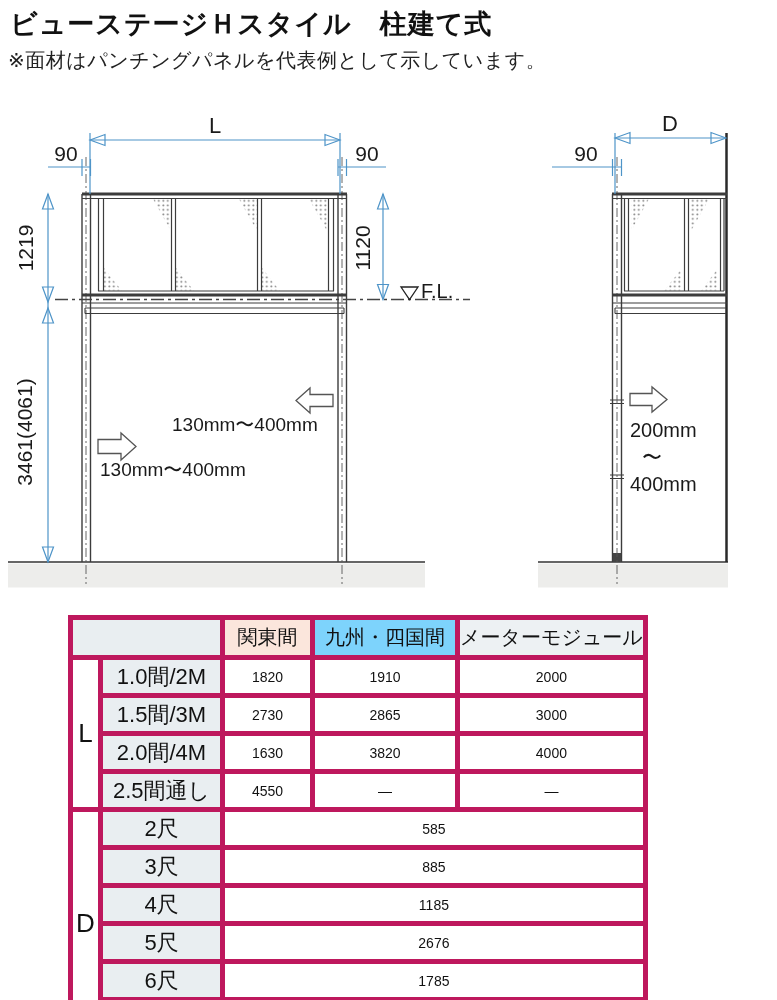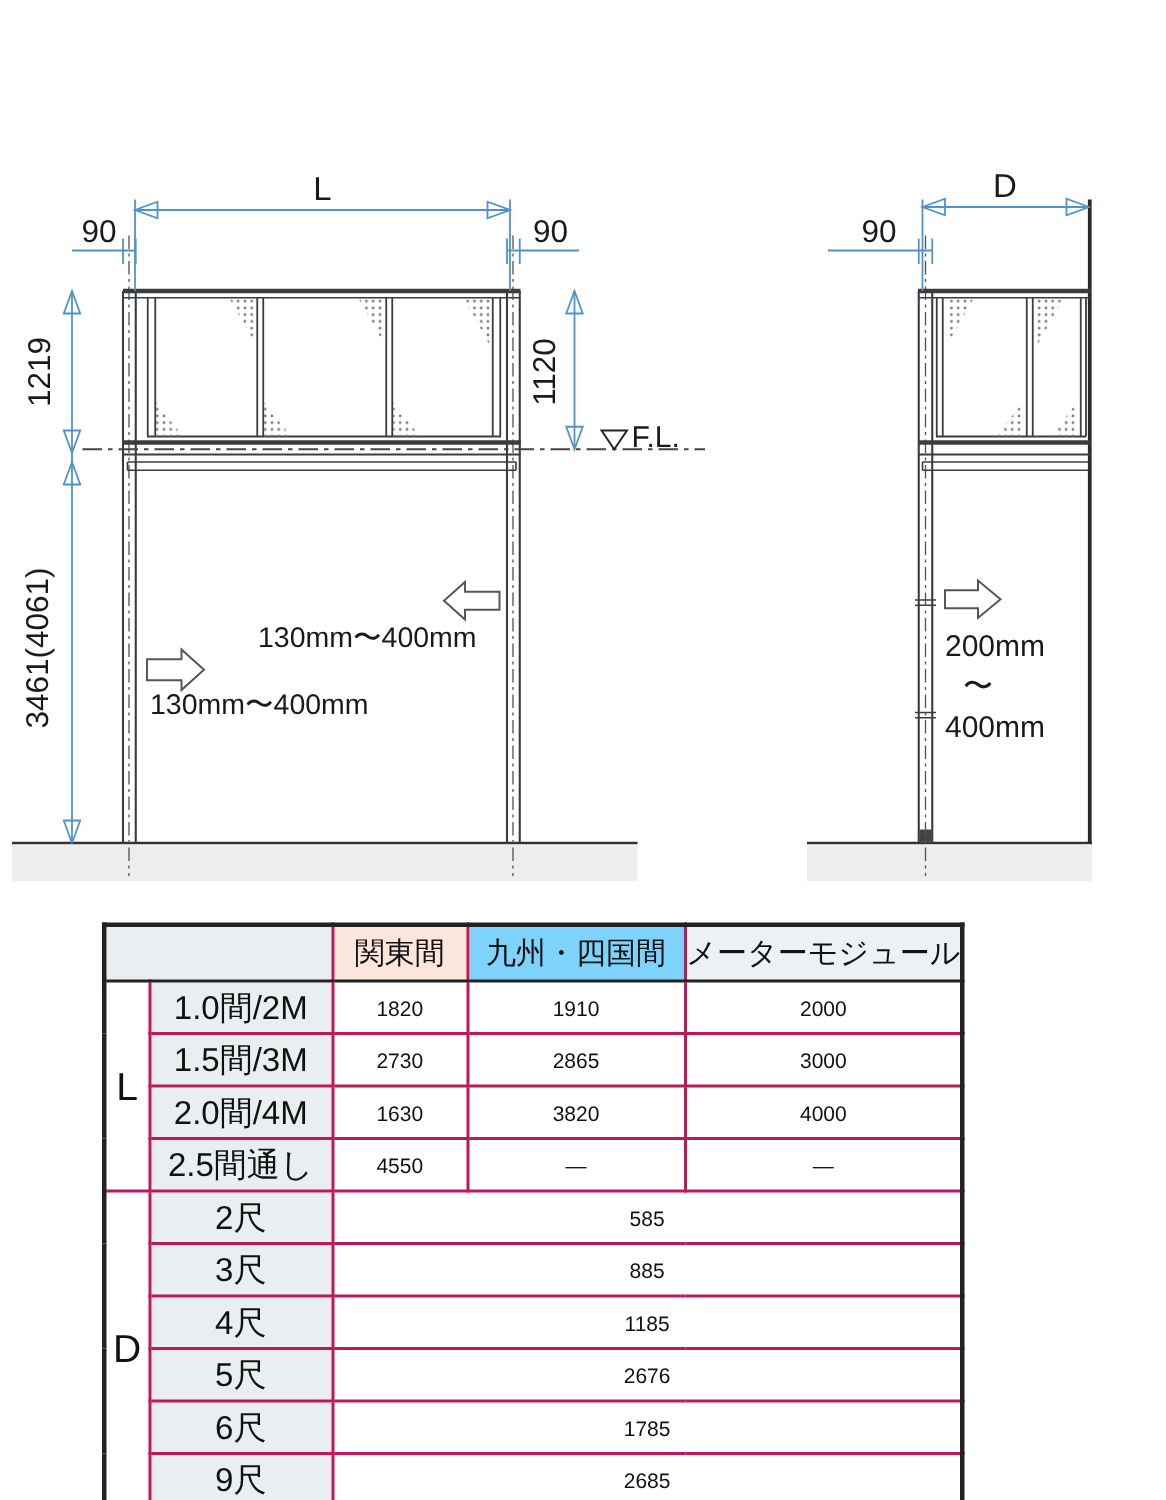--- a/index.html
+++ b/index.html
@@ -9,40 +9,42 @@
   .title{position:absolute;left:10px;top:6px;font-size:27px;font-weight:bold;color:#111;letter-spacing:1px;}
   .note{position:absolute;left:8px;top:47px;font-size:20px;color:#222;letter-spacing:0.5px;}
 
   svg text{font-family:"Liberation Sans","DejaVu Sans",sans-serif;fill:#1a1a1a;}
   .dimtxt{font-size:21px;}
   .biglbl{font-size:22px;}
   .arrlbl{font-size:19px;}
 
   
   .spec-table{position:absolute;left:68px;top:615px;border-collapse:collapse;table-layout:fixed;}
-  .spec-table td,.spec-table th{border:2px solid #be185d;text-align:center;vertical-align:middle;
+  .spec-table td,.spec-table th{border:5px solid #be185d;text-align:center;vertical-align:middle;
      padding:0;color:#111;overflow:hidden;white-space:nowrap;}
   .spec-table{border:3px solid #222;}
   .spec-table .hrow th{height:35px;font-weight:normal;font-size:20px;}
   .spec-table .drow td{height:33px;font-size:14px;}
   .corner-cell{background:#e9eef1;}
   .h-kanto{background:#fbe6dc;}
   .h-kyushu{background:#7dd3fc;}
   .h-meter{background:#edf1f3;margin-left:45px;}
   .sub-label{background:#e9eef1;font-size:22px !important;margin-top:21px;}
   .grp-label{background:#fff;font-size:26px !important;}
   .hsep{border-bottom:2px solid #222 !important;}
   .gsep td{border-top:2px solid #222 !important;}
   .c1{width:30px;} .c2{width:122px;} .c3{width:90px;} .c4{width:145px;} .c5{width:180px;}
 </style>
 </head>
 <body>
 
 <div id="page">
 
+  <div class="title">ビューステージＨスタイル　柱建て式</div>
+  <div class="note">※面材はパンチングパネルを代表例として示しています。</div>
 
   <svg style="position:absolute;left:0;top:105px;" width="475" height="500" viewBox="0 0 475 500">
     <defs>
       <pattern id="dots1" width="4.5" height="4.5" patternUnits="userSpaceOnUse">
         <circle cx="1.3" cy="1.3" r="0.95" fill="#7a7a7a"></circle>
       </pattern>
     </defs>
 
     <g>
       <rect x="8" y="458.5" width="417" height="24" fill="#ededeb"></rect>

